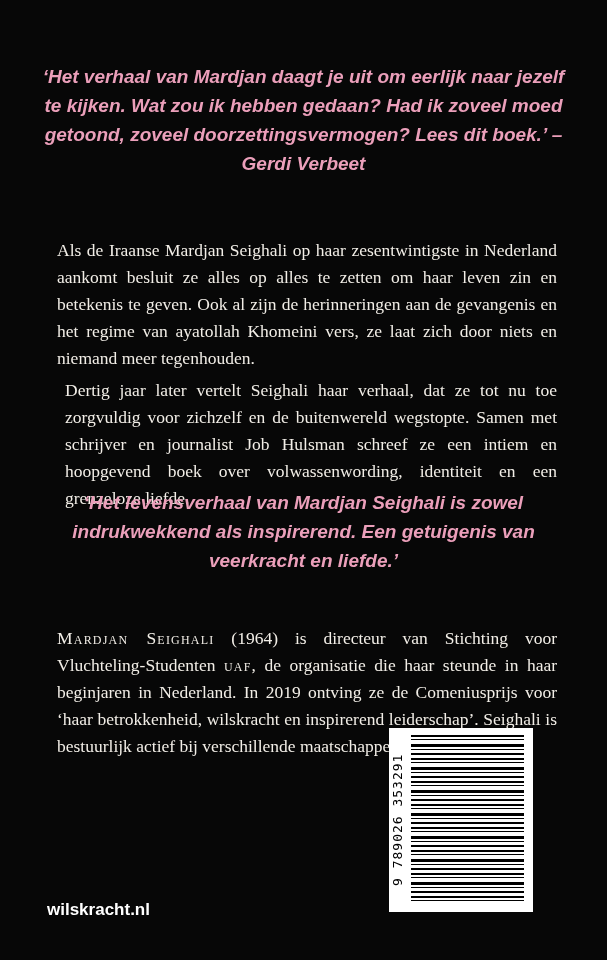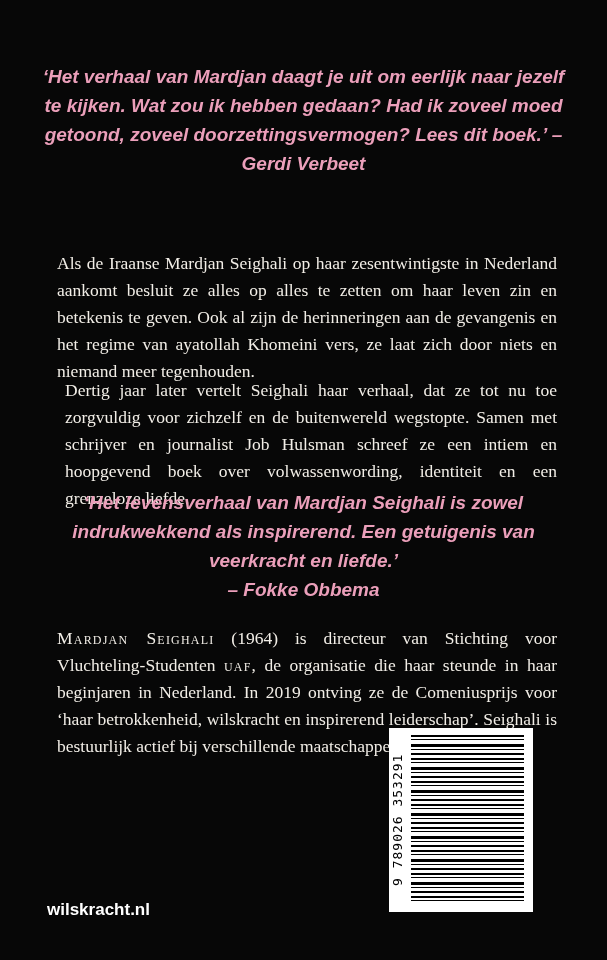--- a/index.html
+++ b/index.html
@@ -31,21 +31,21 @@
 
   .body-text {
     position: absolute;
     left: 57px;
     right: 50px;
     font-size: 17.5px;
     line-height: 27px;
     text-align: justify;
     color: #f2eee7;
   }
-  #paragraph-1 { top: 250px; }
+  #paragraph-1 { top: 237px; }
   #paragraph-2 { top: 377px; margin-left: 8px; }
   #bio { top: 625px; }
 
   .smallcaps {
     font-variant: small-caps;
     letter-spacing: 1.2px;
   }
 
   #publisher {
     position: absolute;
@@ -102,21 +102,20 @@
 <body>
 
 <div id="quote-top" class="quote">‘Het verhaal van Mardjan daagt je uit om eerlijk naar jezelf te kijken. Wat zou ik hebben gedaan? Had ik zoveel moed getoond, zoveel doorzettingsvermogen? Lees dit boek.’ – Gerdi Verbeet</div>
 
 <div id="paragraph-1" class="body-text">Als de Iraanse Mardjan Seighali op haar zesentwintigste in Nederland aankomt besluit ze alles op alles te zetten om haar leven zin en betekenis te geven. Ook al zijn de herinneringen aan de gevangenis en het regime van ayatollah Khomeini vers, ze laat zich door niets en niemand meer tegenhouden.</div>
 
 <div id="paragraph-2" class="body-text">Dertig jaar later vertelt Seighali haar verhaal, dat ze tot nu toe zorgvuldig voor zichzelf en de buitenwereld wegstopte. Samen met schrijver en journalist Job Hulsman schreef ze een intiem en hoopgevend boek over volwassenwording, identiteit en een grenzeloze liefde.</div>
 
 <div id="quote-mid" class="quote">
   <span>‘Het levensverhaal van Mardjan Seighali is zowel indrukwekkend als inspirerend. Een getuigenis van veerkracht en liefde.’</span>
-  <span class="attribution">– Fokke Obbema</span>
 </div>
 
 <div id="bio" class="body-text">
   <span class="smallcaps">Mardjan Seighali</span><span> (1964) is directeur van Stichting voor Vluchteling-Studenten </span><span class="smallcaps">uaf</span><span>, de organisatie die haar steunde in haar beginjaren in Nederland. In 2019 ontving ze de Comeniusprijs voor ‘haar betrokkenheid, wilskracht en inspirerend leiderschap’. Seighali is bestuurlijk actief bij verschillende maatschappelijke organisaties.</span>
 </div>
 
 <div id="publisher">wilskracht.nl</div>
 
 <div id="barcode">
   <span class="isbn">9 789026 353291</span>

